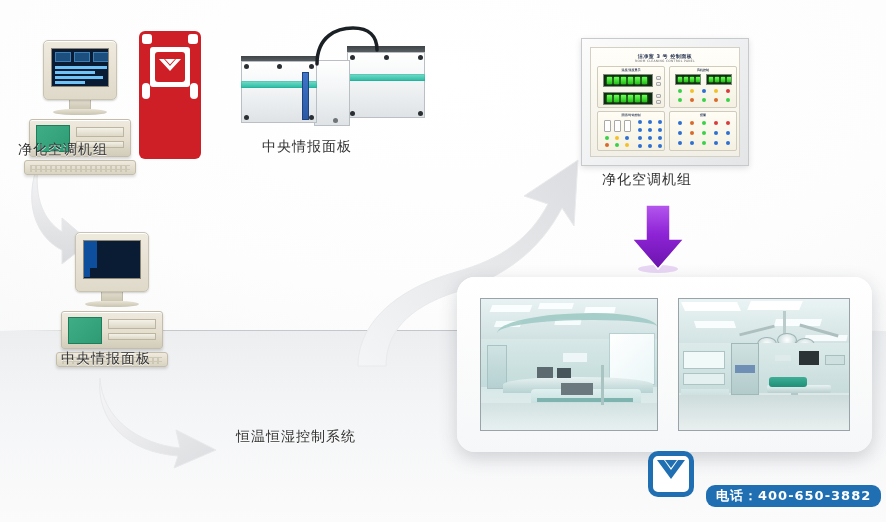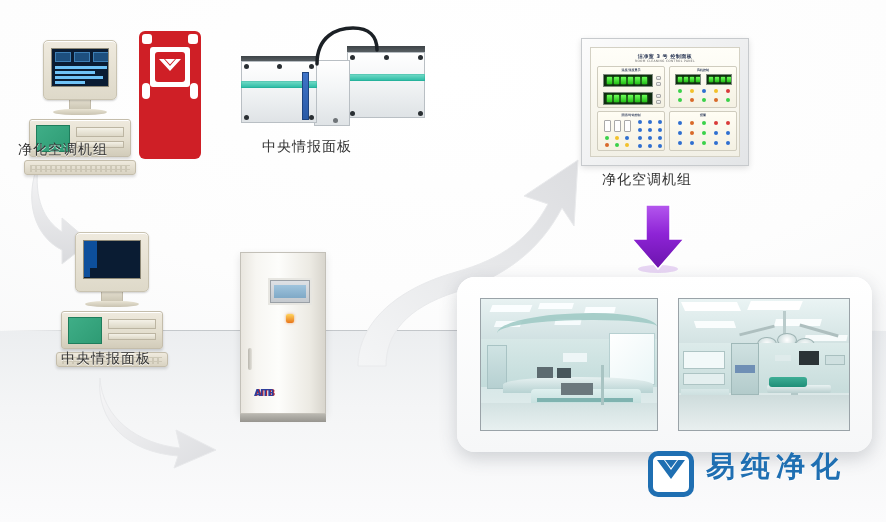--- a/index.html
+++ b/index.html
@@ -529,30 +529,21 @@
       <div class="green"></div>
       <div class="drive"></div>
       <div class="drive2"></div>
     </div>
     <div class="keyboard">
       <div class="keys"></div>
     </div>
   </div>
   <div class="label" style="left:61px; top:350px;">中央情报面板</div>
 
-  <div class="cabinet" style="left:240px; top:252px; width:86px; height:162px;">
-    <div class="body"></div>
-    <div class="hmi">
-      <div class="lcd"></div>
-    </div>
-    <div class="lamp"></div>
-    <div class="handle"></div>
-    <div class="brand">AITB</div>
-    <div class="plinth"></div>
-  </div>
+  <div class="label" style="left:236px; top:428px;">恒温恒湿控制系统</div>
 
   <div class="photopanel" style="left:457px; top:277px; width:415px; height:175px;">
 
     <div class="photo" style="left:23px; top:21px; width:178px; height:133px;">
       <div class="sky" style="background:linear-gradient(to bottom,#dfeeee 0%,#cfe4e4 48%,#e6eeee 100%);"></div>
 
       <div style="position:absolute;left:0;top:0;width:100%;height:44px;
                   background:linear-gradient(to bottom,#e8f2f2,#cfe0e1);"></div>
 
       <div style="position:absolute;left:10px;top:6px;width:40px;height:7px;background:#fbfeff;transform:skewX(-22deg);"></div>
@@ -646,16 +637,16 @@
                   background:linear-gradient(to bottom,#cedcdc,#eaf0f0);"></div>
     </div>
   </div>
 
   <div class="brandlogo" style="left:648px; top:447px; width:232px; height:62px;">
     <div class="mark"></div>
     <svg class="markinner" viewBox="0 0 28 22">
       <path d="M0,0 L14,19 L28,0 L21,0 L14,10 L7,0 Z" fill="#1f6fb2"></path>
       <path d="M8,0 L14,8 L20,0 Z" fill="#1f6fb2"></path>
     </svg>
-    <div class="bname">易纯净化</div>
+    <div class="phone">电话：400-650-3882</div>
   </div>
 
 </div>
 
 </body></html>

